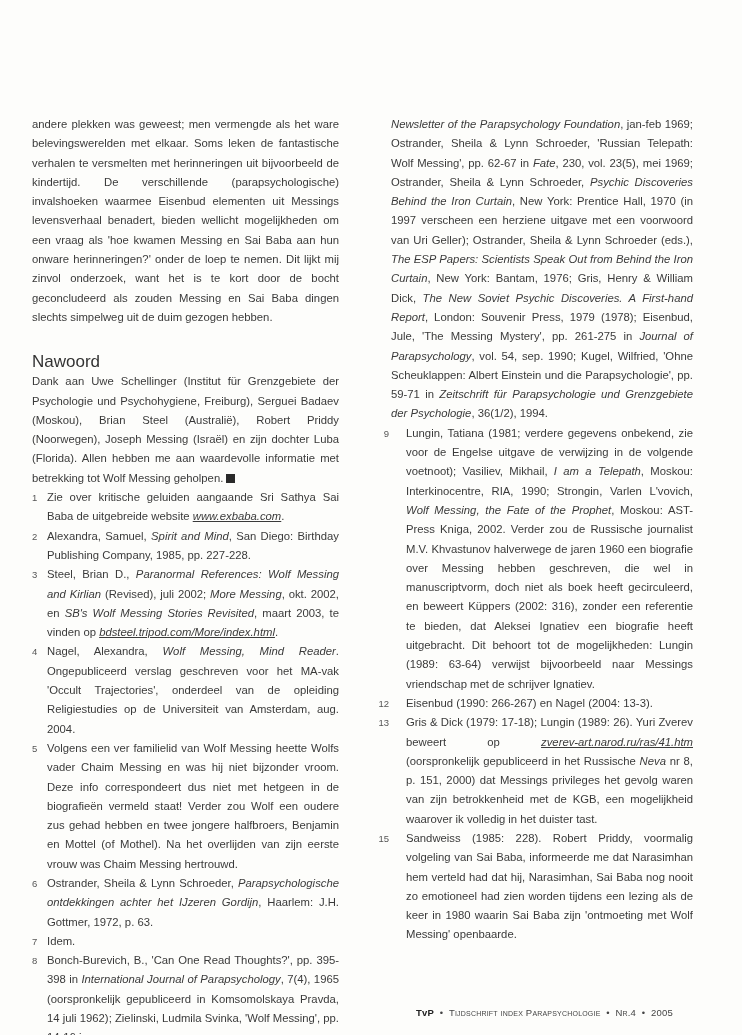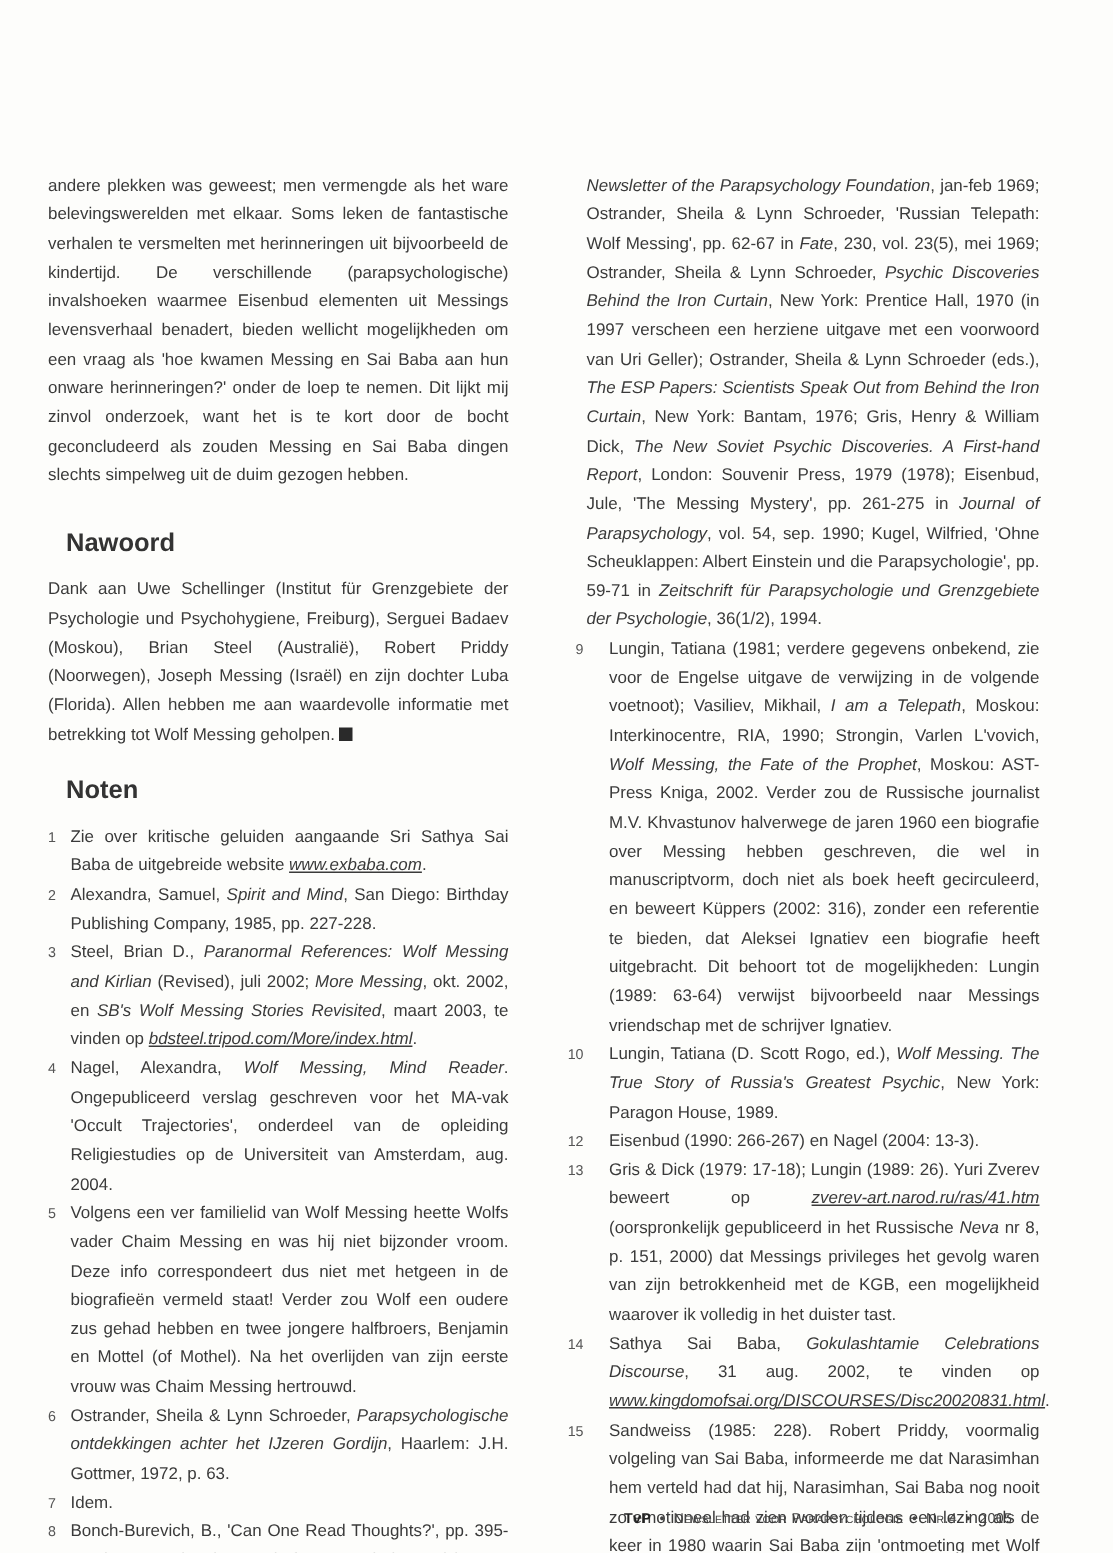--- a/index.html
+++ b/index.html
@@ -4,21 +4,21 @@
   <style>
     html, body { margin: 0; padding: 0; }
     body {
       width: 742px; height: 1035px; background: #fdfdfb; position: relative; overflow: hidden;
       font-family: "Liberation Sans", sans-serif; color: #3a3a3a;
     }
     .col { position: absolute; top: 115px; font-size: 11.3px; line-height: 19.3px; text-align: justify; }
     .col-left { left: 32px; width: 307px; }
     .col-right { left: 391px; width: 302px; }
     p { margin: 0; }
-    h2 { font-weight: bold; font-size: 17px; margin: 12px; line-height: 20px; color: #333; }
+    h2 { font-weight: normal; font-size: 17px; margin: 0; line-height: 20px; color: #333; }
     .h-nawoord { margin-top: 25px; }
     .h-noten { margin-top: 17px; }
     ol { list-style: none; margin: 0; padding: 0; }
     li { position: relative; padding-left: 15px; margin: 0; }
     .right li { padding-left: 15px; }
     .num { position: absolute; left: 0; top: 0; font-size: 9.5px; color: #555; }
     .right .num { left: -19px; width: 17px; text-align: right; }
     .right li.lead { padding-left: 0; }
     i { font-style: italic; }
     .link { text-decoration: underline; font-style: italic; }
@@ -27,46 +27,43 @@
     .footer b { font-weight: bold; color: #222; }
     .sc { font-variant: small-caps; }
   </style>
 </head>
 <body>
 
 <div class="col col-left">
   <p>andere plekken was geweest; men vermengde als het ware belevingswerelden met elkaar. Soms leken de fantastische verhalen te versmelten met herinneringen uit bijvoorbeeld de kindertijd. De verschillende (parapsychologische) invalshoeken waarmee Eisenbud elementen uit Messings levensverhaal benadert, bieden wellicht mogelijkheden om een vraag als 'hoe kwamen Messing en Sai Baba aan hun onware herinneringen?' onder de loep te nemen. Dit lijkt mij zinvol onderzoek, want het is te kort door de bocht geconcludeerd als zouden Messing en Sai Baba dingen slechts simpelweg uit de duim gezogen hebben.</p>
   <h2 class="h-nawoord">Nawoord</h2>
   <p><span>Dank aan Uwe Schellinger (Institut für Grenzgebiete der Psychologie und Psychohygiene, Freiburg), Serguei Badaev (Moskou), Brian Steel (Australië), Robert Priddy (Noorwegen), Joseph Messing (Israël) en zijn dochter Luba (Florida). Allen hebben me aan waardevolle informatie met betrekking tot Wolf Messing geholpen.</span> <span class="square"></span></p>
-  <h2 class="h-noten">Noten</h2>
   <ol id="notes-left">
       <li><span class="num">1</span><span>Zie over kritische geluiden aangaande Sri Sathya Sai Baba de uitgebreide website </span><span class="link">www.exbaba.com</span><span>.</span></li>
       <li><span class="num">2</span><span>Alexandra, Samuel, </span><i>Spirit and Mind</i><span>, San Diego: Birthday Publishing Company, 1985, pp. 227-228.</span></li>
       <li><span class="num">3</span><span>Steel, Brian D., </span><i>Paranormal References: Wolf Messing and Kirlian</i><span> (Revised), juli 2002; </span><i>More Messing</i><span>, okt. 2002, en </span><i>SB's Wolf Messing Stories Revisited</i><span>, maart 2003, te vinden op </span><span class="link">bdsteel.tripod.com/More/index.html</span><span>.</span></li>
       <li><span class="num">4</span><span>Nagel, Alexandra, </span><i>Wolf Messing, Mind Reader</i><span>. Ongepubliceerd verslag geschreven voor het MA-vak 'Occult Trajectories', onderdeel van de opleiding Religiestudies op de Universiteit van Amsterdam, aug. 2004.</span></li>
       <li><span class="num">5</span><span>Volgens een ver familielid van Wolf Messing heette Wolfs vader Chaim Messing en was hij niet bijzonder vroom. Deze info correspondeert dus niet met hetgeen in de biografieën vermeld staat! Verder zou Wolf een oudere zus gehad hebben en twee jongere halfbroers, Benjamin en Mottel (of Mothel). Na het overlijden van zijn eerste vrouw was Chaim Messing hertrouwd.</span></li>
       <li><span class="num">6</span><span>Ostrander, Sheila &amp; Lynn Schroeder, </span><i>Parapsychologische ontdekkingen achter het IJzeren Gordijn</i><span>, Haarlem: J.H. Gottmer, 1972, p. 63.</span></li>
       <li><span class="num">7</span><span>Idem.</span></li>
       <li><span class="num">8</span><span>Bonch-Burevich, B., 'Can One Read Thoughts?', pp. 395-398 in </span><i>International Journal of Parapsychology</i><span>, 7(4), 1965 (oorspronkelijk gepubliceerd in Komsomolskaya Pravda, 14 juli 1962); Zielinski, Ludmila Svinka, 'Wolf Messing', pp. 14-16 in</span></li>
     </ol>
 </div>
 
 <div class="col col-right right">
   <ol id="notes-right">
     <li class="lead" id="note8-cont"><i>Newsletter of the Parapsychology Foundation</i><span>, jan-feb 1969; Ostrander, Sheila &amp; Lynn Schroeder, 'Russian Telepath: Wolf Messing', pp. 62-67 in </span><i>Fate</i><span>, 230, vol. 23(5), mei 1969; Ostrander, Sheila &amp; Lynn Schroeder, </span><i>Psychic Discoveries Behind the Iron Curtain</i><span>, New York: Prentice Hall, 1970 (in 1997 verscheen een herziene uitgave met een voorwoord van Uri Geller); Ostrander, Sheila &amp; Lynn Schroeder (eds.), </span><i>The ESP Papers: Scientists Speak Out from Behind the Iron Curtain</i><span>, New York: Bantam, 1976; Gris, Henry &amp; William Dick, </span><i>The New Soviet Psychic Discoveries. A First-hand Report</i><span>, London: Souvenir Press, 1979 (1978); Eisenbud, Jule, 'The Messing Mystery', pp. 261-275 in </span><i>Journal of Parapsychology</i><span>, vol. 54, sep. 1990; Kugel, Wilfried, 'Ohne Scheuklappen: Albert Einstein und die Parapsychologie', pp. 59-71 in </span><i>Zeitschrift für Parapsychologie und Grenzgebiete der Psychologie</i><span>, 36(1/2), 1994.</span></li>
   <li><span class="num">9</span><span>Lungin, Tatiana (1981; verdere gegevens onbekend, zie voor de Engelse uitgave de verwijzing in de volgende voetnoot); Vasiliev, Mikhail, </span><i>I am a Telepath</i><span>, Moskou: Interkinocentre, RIA, 1990; Strongin, Varlen L'vovich, </span><i>Wolf Messing, the Fate of the Prophet</i><span>, Moskou: AST-Press Kniga, 2002. Verder zou de Russische journalist M.V. Khvastunov halverwege de jaren 1960 een biografie over Messing hebben geschreven, die wel in manuscriptvorm, doch niet als boek heeft gecirculeerd, en beweert Küppers (2002: 316), zonder een referentie te bieden, dat Aleksei Ignatiev een biografie heeft uitgebracht. Dit behoort tot de mogelijkheden: Lungin (1989: 63-64) verwijst bijvoorbeeld naar Messings vriendschap met de schrijver Ignatiev.</span></li>
-      <li><span class="num">10</span><span>Lungin, Tatiana (D. Scott Rogo, ed.), </span><i>Wolf Messing. The True Story of Russia's Greatest Psychic</i><span>, New York: Paragon House, 1989.</span></li>
       <li><span class="num">12</span><span>Eisenbud (1990: 266-267) en Nagel (2004: 13-3).</span></li>
       <li><span class="num">13</span><span>Gris &amp; Dick (1979: 17-18); Lungin (1989: 26). Yuri Zverev beweert op </span><span class="link">zverev-art.narod.ru/ras/41.htm</span><span> (oorspronkelijk gepubliceerd in het Russische </span><i>Neva</i><span> nr 8, p. 151, 2000) dat Messings privileges het gevolg waren van zijn betrokkenheid met de KGB, een mogelijkheid waarover ik volledig in het duister tast.</span></li>
-      <li><span class="num">14</span><span>Sathya Sai Baba, </span><i>Gokulashtamie Celebrations Discourse</i><span>, 31 aug. 2002, te vinden op </span><span class="link">www.kingdomofsai.org/DISCOURSES/Disc20020831.html</span><span>.</span></li>
       <li><span class="num">15</span><span>Sandweiss (1985: 228). Robert Priddy, voormalig volgeling van Sai Baba, informeerde me dat Narasimhan hem verteld had dat hij, Narasimhan, Sai Baba nog nooit zo emotioneel had zien worden tijdens een lezing als de keer in 1980 waarin Sai Baba zijn 'ontmoeting met Wolf Messing' openbaarde.</span></li>
     </ol>
 </div>
 
 <div class="footer">
   <b>TvP</b>
   &nbsp;<span>•</span>&nbsp;
-  <span class="sc">Newsletter voor Parapsychologie</span>
+  <span class="sc">Tijdschrift index Parapsychologie</span>
   &nbsp;<span>•</span>&nbsp;
   <span class="sc">Nr.4</span>
   &nbsp;<span>•</span>&nbsp;
   <span>2005</span>
 </div>
 
 </body></html>

